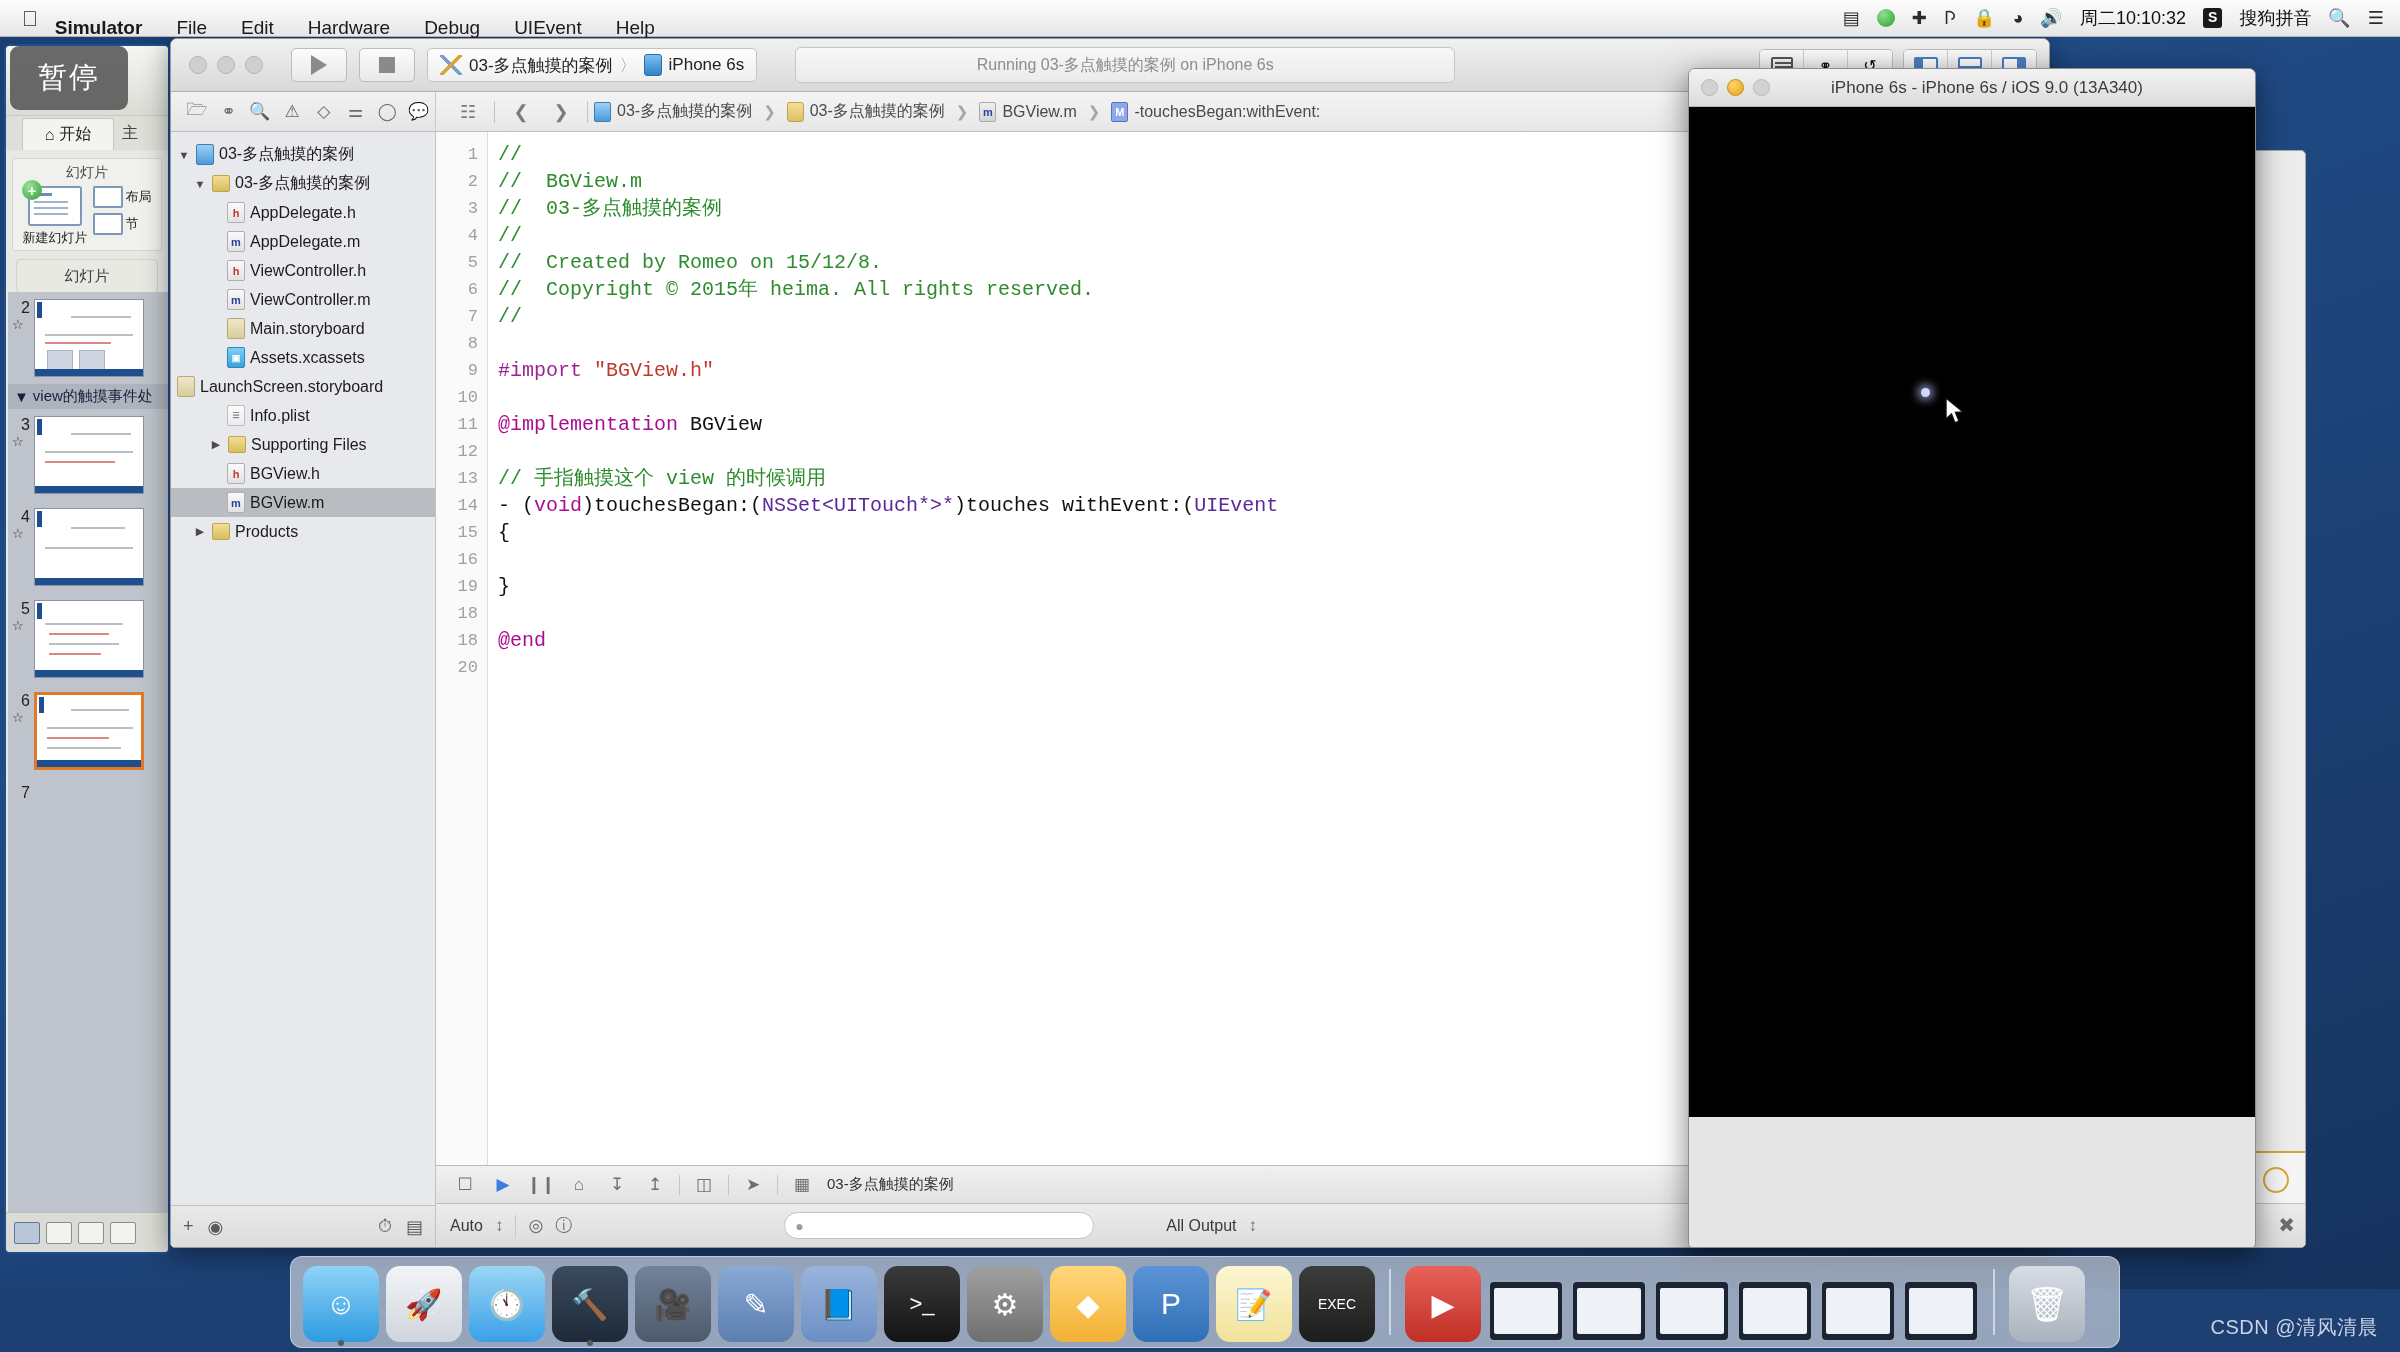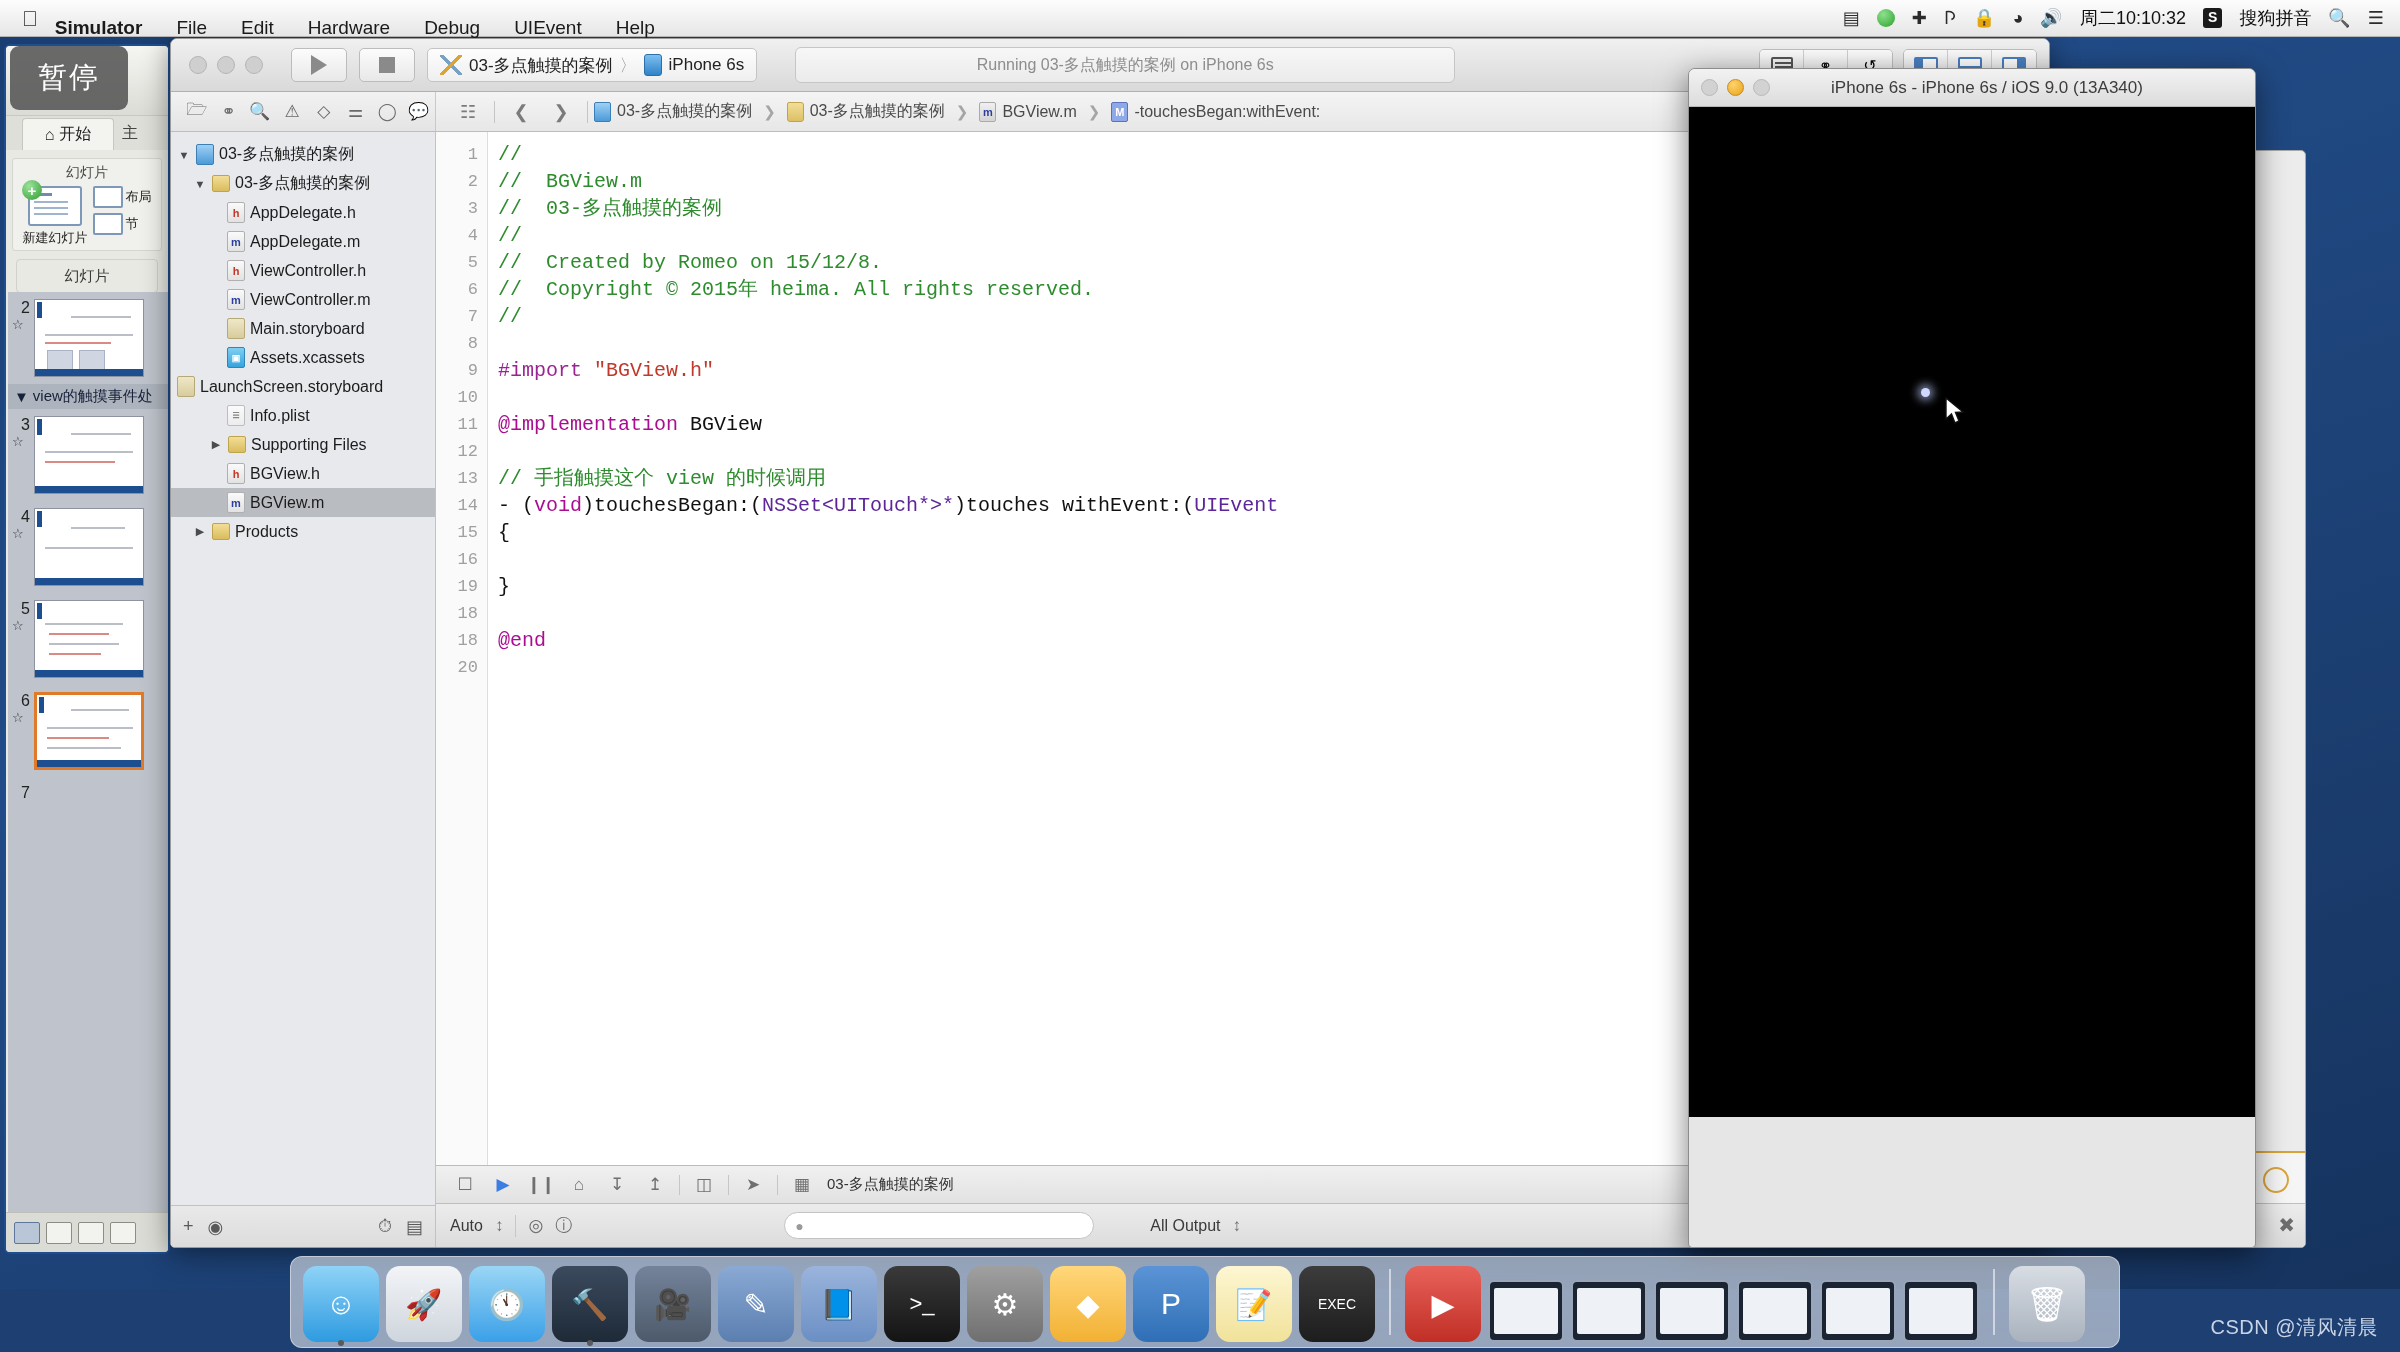--- a/index.html
+++ b/index.html
@@ -642,21 +642,21 @@
 
         <div class="xc-status">
           <span>Auto</span>
           <span class="sb-ic">↕</span>
           <span class="sbsep"></span>
           <span class="sb-ic">◎</span>
           <span class="sb-ic">ⓘ</span>
           <span class="filterfield" style="flex:1;max-width:310px;margin-left:200px;">
             <span>●</span>
           </span>
-          <span style="margin-left:44px">All Output</span>
+          <span style="margin-left:60px">All Output</span>
           <span class="sb-ic">↕</span>
           <span class="sb-ic" style="margin-left:auto">🗑</span>
           <span class="sb-ic">▣</span>
           <span class="sb-ic">▤</span>
         </div>
       </div>
     </div>
   </div>
 
   <div class="simwin">

